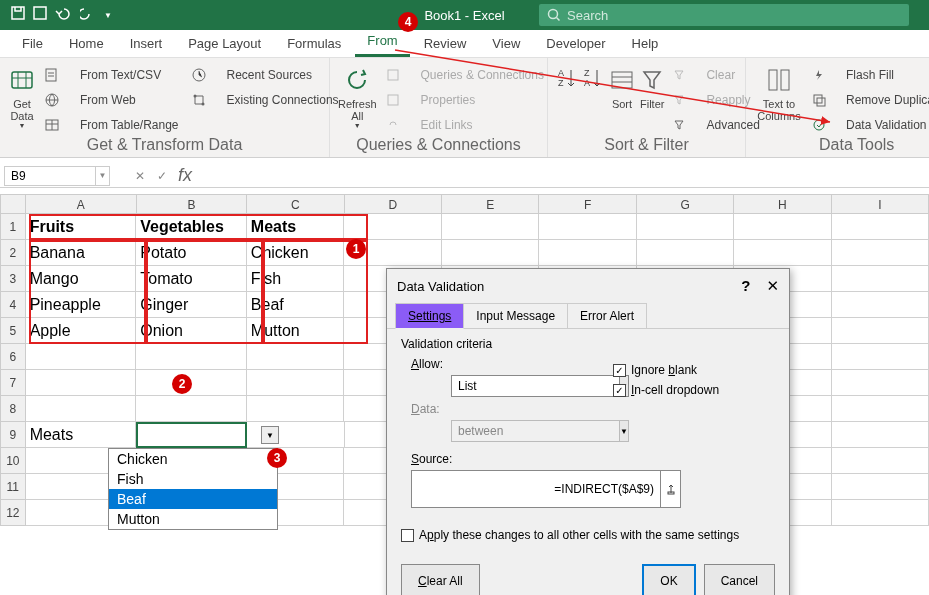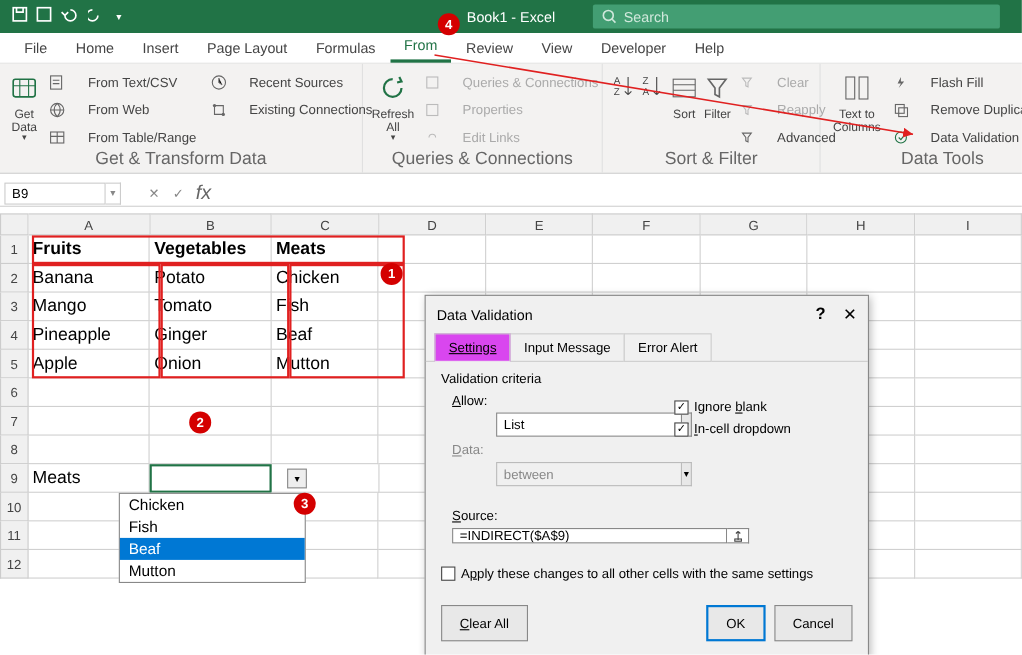--- a/index.html
+++ b/index.html
@@ -64,34 +64,34 @@
 .dd-list { position: absolute; background: #fff; border: 1px solid #888; min-width: 170px; z-index: 30; }
 .dd-item { padding: 2px 8px; font-size: 14px; }
 .dd-item.selected { background: #0078d4; color: #fff; }
 
 
 .dialog { position: absolute; width: 404px; background: #f0f0f0; border: 1px solid #888; box-shadow: 2px 2px 8px rgba(0,0,0,.3); z-index: 60; font-size: 12px; }
 .dialog-title { padding: 8px 10px; display: flex; justify-content: space-between; align-items: center; font-size: 13px; }
 .dialog-title .icons { display: flex; gap: 16px; }
 .dialog-tabs { display: flex; padding: 0 8px; }
 .dialog-tab { padding: 5px 12px; border: 1px solid #ccc; background: #f0f0f0; font-size: 12px; cursor: pointer; margin-right: -1px; position: relative; }
-.dialog-tab.active { background: #d946ef; border-bottom: 1px solid #f0f0f0; z-index: 2; text-decoration: underline; }
+.dialog-tab.active { background: #8b5cf6; border-bottom: 1px solid #f0f0f0; z-index: 2; text-decoration: underline; }
 .dialog-body { padding: 8px 14px 12px; border-top: 1px solid #ccc; margin-top: -1px; }
 .fieldset-label { font-size: 12px; margin-bottom: 6px; }
 .form-row { display: flex; align-items: center; gap: 12px; margin: 5px 0; }
 .form-col { display: flex; flex-direction: column; gap: 4px; }
 .combo { display: flex; width: 150px; margin-left: 40px; }
 .combo input { flex: 1; height: 22px; border: 1px solid #888; padding: 0 6px; font-size: 12px; }
 .combo.disabled input { background: #f0f0f0; color: #888; border-color: #bbb; }
 .combo .dd { width: 18px; border: 1px solid #888; border-left: none; display: flex; align-items: center; justify-content: center; font-size: 8px; background: #e8e8e8; }
 .combo.disabled .dd { border-color: #bbb; }
 .checkbox { display: flex; align-items: center; gap: 5px; font-size: 12px; }
 .checkbox .box { width: 13px; height: 13px; border: 1px solid #444; display: flex; align-items: center; justify-content: center; font-size: 10px; background: #fff; }
 .source-row { display: flex; width: 270px; }
-.source-row input { flex: 1; height: 14px; border: 1px solid #888; padding: 0 6px; font-size: 12px; }
+.source-row input { flex: 1; height: 38px; border: 1px solid #888; padding: 0 6px; font-size: 12px; text-align: right; }
 .source-row .pick { width: 20px; border: 1px solid #888; border-left: none; display: flex; align-items: center; justify-content: center; background: #fff; }
 .dialog-footer { display: flex; justify-content: space-between; padding: 10px 14px 14px; }
 .dlg-btn { height: 33px; padding: 0 16px; border: 1px solid #888; background: #e8e8e8; font-size: 12px; cursor: pointer; }
 .dlg-btn.primary { border: 2px solid #0078d4; }
 .u { text-decoration: underline; }
 </style>
 </head>
 <body>
 
 <div class="title-bar">
@@ -547,21 +547,21 @@
             </label>
         </div>
       </div>
       <div class="form-col" style="margin-top:4px">
         <span style="color:#888"><span class="u">D</span>ata:</span>
         <div class="combo disabled">
             <input disabled="" value="between" style="">
             <div class="dd">▼</div>
           </div>
       </div>
-      <div class="form-col" style="margin-top:20px">
+      <div class="form-col" style="margin-top:10px">
         <span><span class="u">S</span>ource:</span>
         <div class="source-row">
           <input value="=INDIRECT($A$9)" style="">
           <div class="pick">
               <svg width="12" height="12">
                 <path d="M6 2v8m0-8l-2 2m2-2l2 2" stroke="#444" fill="none"></path>
                 <rect x="3" y="9" width="6" height="2" fill="none" stroke="#444"></rect>
               </svg>
             </div>
         </div>

